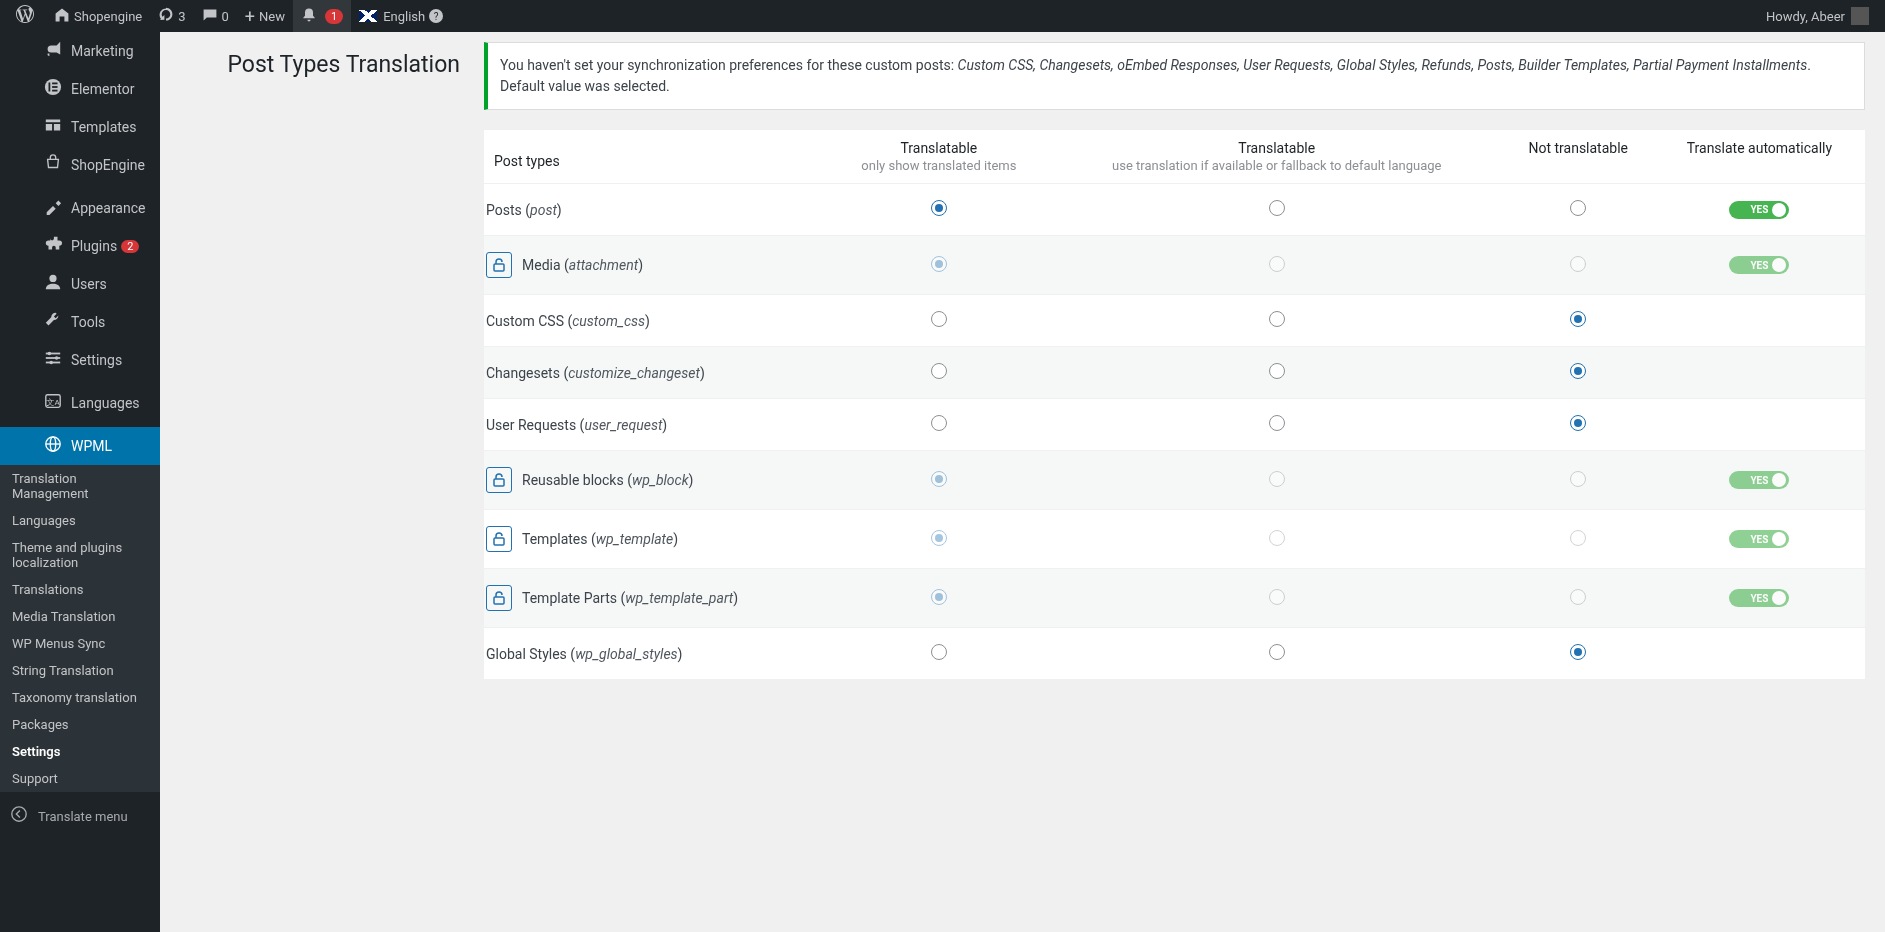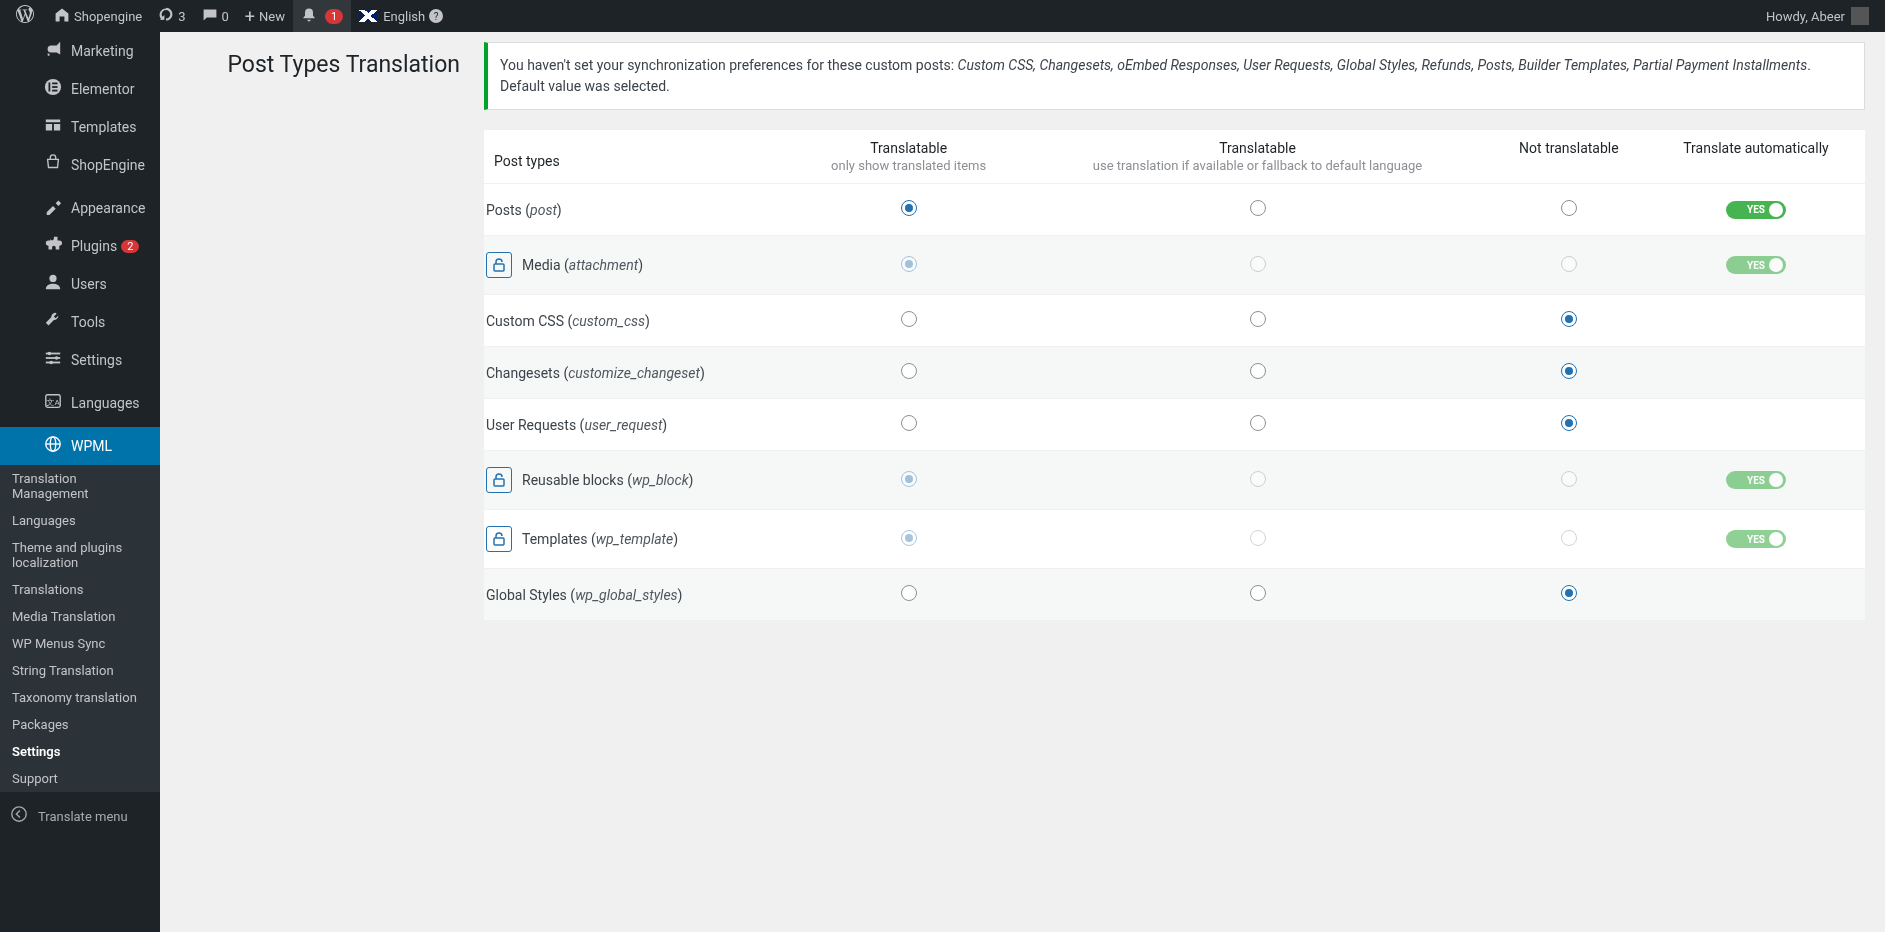--- a/index.html
+++ b/index.html
@@ -348,20 +348,38 @@
                 <td><input type="radio" class="radio" checked="" disabled="" name="pt8" style=""></td>
                 <td><input type="radio" class="radio" disabled="" name="pt8" style=""></td>
                 <td><input type="radio" class="radio" disabled="" name="pt8" style=""></td>
                 <td><span class="toggle disabled">
                     <span>YES</span>
                     <span class="knob"></span>
                   </span></td>
               </tr>
               <tr>
                 <td class="first"><span class="lock-wrap">
+                    <span class="lock-icon">
+                      <svg width="12" height="14" viewBox="0 0 12 14" fill="none" stroke="currentColor" stroke-width="1.5">
+                        <rect x="1" y="6" width="10" height="7" rx="1"></rect>
+                        <path d="M3 6V4a3 3 0 016 0"></path>
+                      </svg>
+                    </span>
+                    <span>Template Parts (<span class="slug">wp_template_part</span>)</span>
+                  </span></td>
+                <td><input type="radio" class="radio" checked="" disabled="" name="pt9" style=""></td>
+                <td><input type="radio" class="radio" disabled="" name="pt9" style=""></td>
+                <td><input type="radio" class="radio" disabled="" name="pt9" style=""></td>
+                <td><span class="toggle disabled">
+                    <span>YES</span>
+                    <span class="knob"></span>
+                  </span></td>
+              </tr>
+              <tr>
+                <td class="first"><span class="lock-wrap">
                     <span>Global Styles (<span class="slug">wp_global_styles</span>)</span>
                   </span></td>
                 <td><input type="radio" class="radio" name="pt10" style=""></td>
                 <td><input type="radio" class="radio" name="pt10" style=""></td>
                 <td><input type="radio" class="radio" checked="" name="pt10" style=""></td>
                 <td></td>
               </tr>
             </tbody>
         </table>
       </div>

